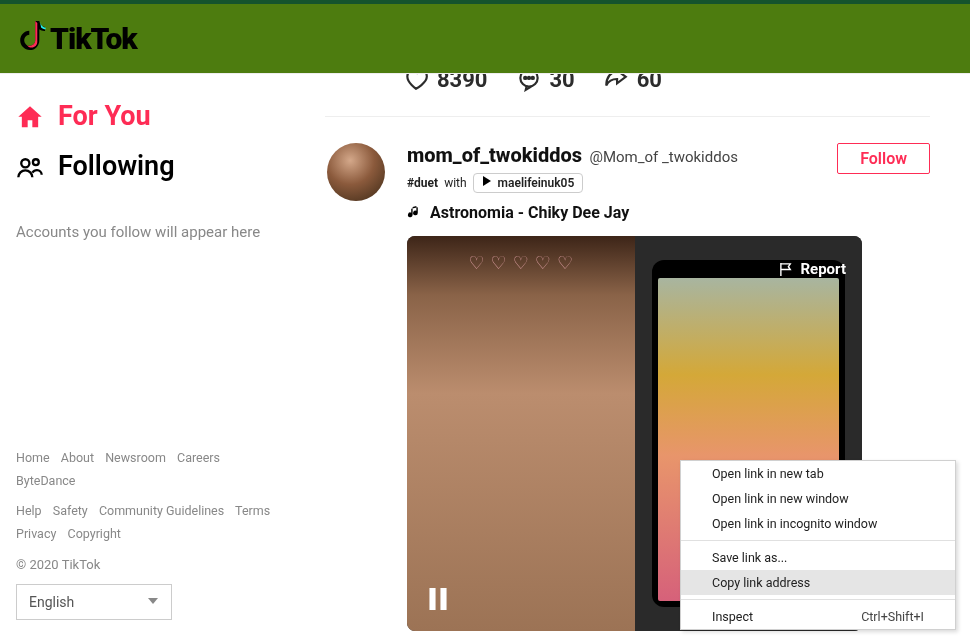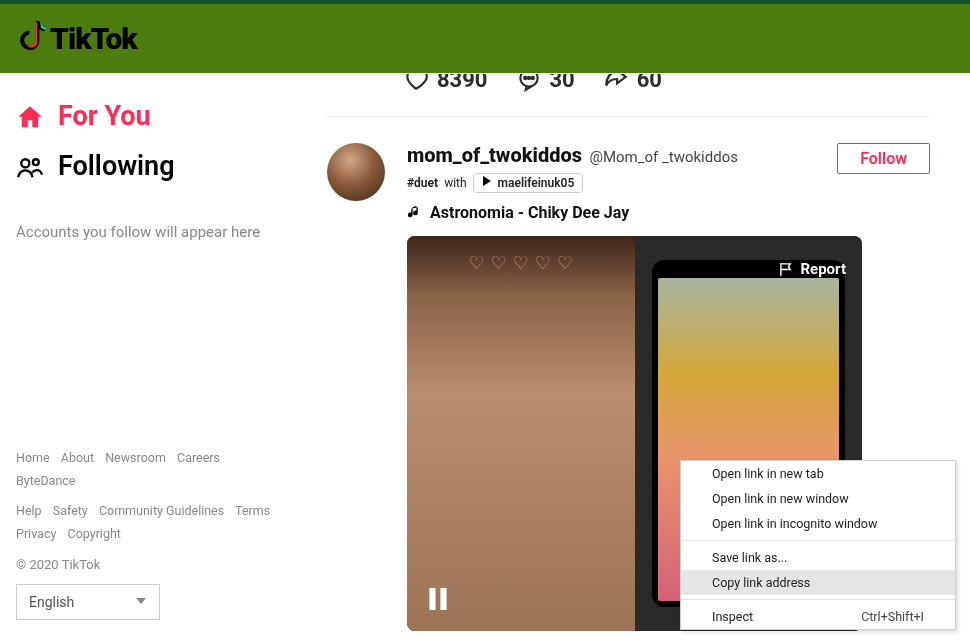--- a/index.html
+++ b/index.html
@@ -16,21 +16,21 @@
     .sidebar { width: 325px; flex: none; padding-top: 100px; padding-left: 16px; padding-right: 28px; display: flex; flex-direction: column; }
     .nav { display: flex; flex-direction: column; gap: 18px; }
     .nav-item { display: flex; align-items: flex-end; gap: 14px; font-size: 27px; font-weight: 600; cursor: pointer; }
     .nav-item.active { color: #fe2c55; font-weight: 700;}
     .nav-item .icon { width: 28px; display: flex; justify-content: center;}
     .nav-hint { margin-top: 38px; color: #888; font-size: 15px; line-height: 1.6; }
     .spacer { flex: 1; }
     .footer-links { font-size: 12.5px; color: #888; line-height: 1.8; }
     .footer-links a { color: #888; text-decoration: none; margin-right: 8px; cursor: pointer;}
     .copyright { margin-top: 12px; font-size: 13px; color: #888;}
-    .lang-select { margin-top: 12px; width: 144px; height: 36px; border: 1px solid #ccc; display: flex; align-items: center; justify-content: space-between; padding: 0 12px; font-size: 14px; color: #555; cursor: pointer; margin-bottom: 20px;}
+    .lang-select { margin-top: 12px; width: 156px; height: 36px; border: 1px solid #ccc; display: flex; align-items: center; justify-content: space-between; padding: 0 12px; font-size: 14px; color: #555; cursor: pointer; margin-bottom: 20px;}
     
     
     .main { flex: 1; padding-top: 56px; position: relative; overflow: hidden;}
     .prev-stats { display: flex; gap: 28px; padding-left: 78px; padding-top: 10px; padding-bottom: 24px; border-bottom: 1px solid #eee; margin-right: 40px;}
     .stat { display: flex; align-items: center; gap: 8px; font-size: 22px; font-weight: 700; color: #2c2c2c;}
     .stat svg, .stat .iconbox { width: 26px; height: 26px; }
     
     .post { display: flex; padding-top: 26px; padding-left: 2px; padding-right: 40px; gap: 14px;}
     .avatar { width: 58px; height: 58px; border-radius: 50%; background: radial-gradient(circle at 40% 30%, #d4a88a 0%, #8b5a3c 45%, #3a2815 100%); flex: none;}
     .post-body { flex: 1; padding-left: 8px; }

